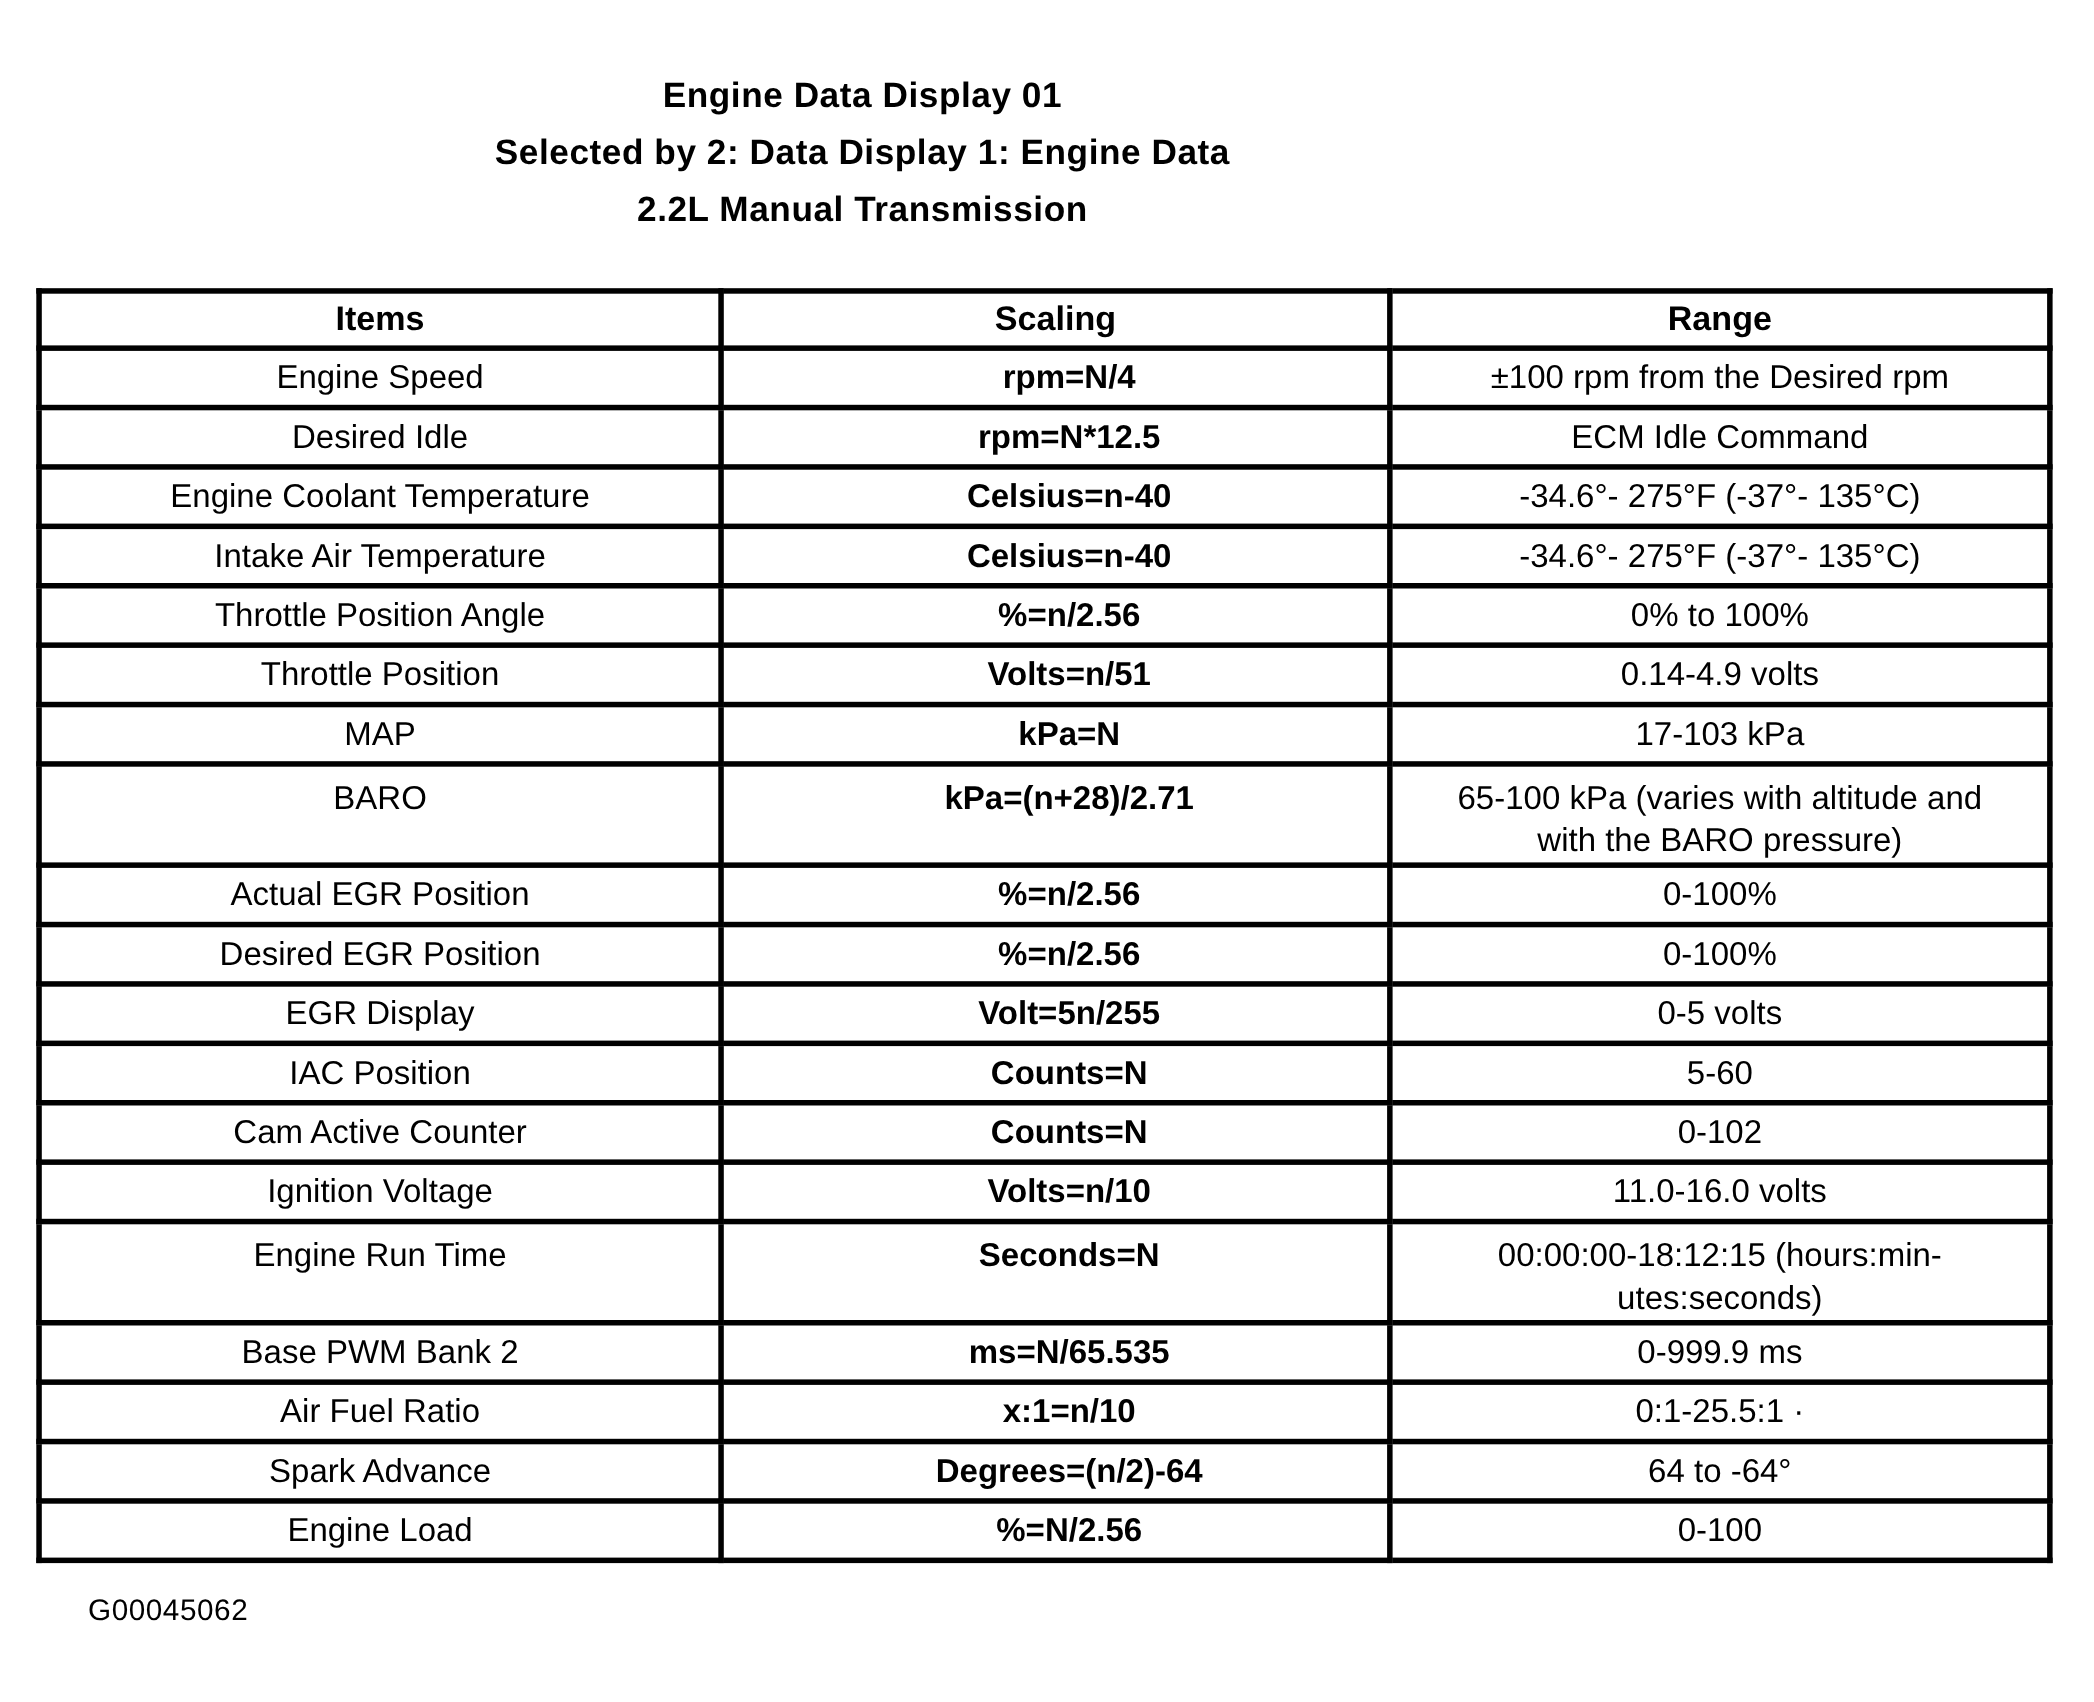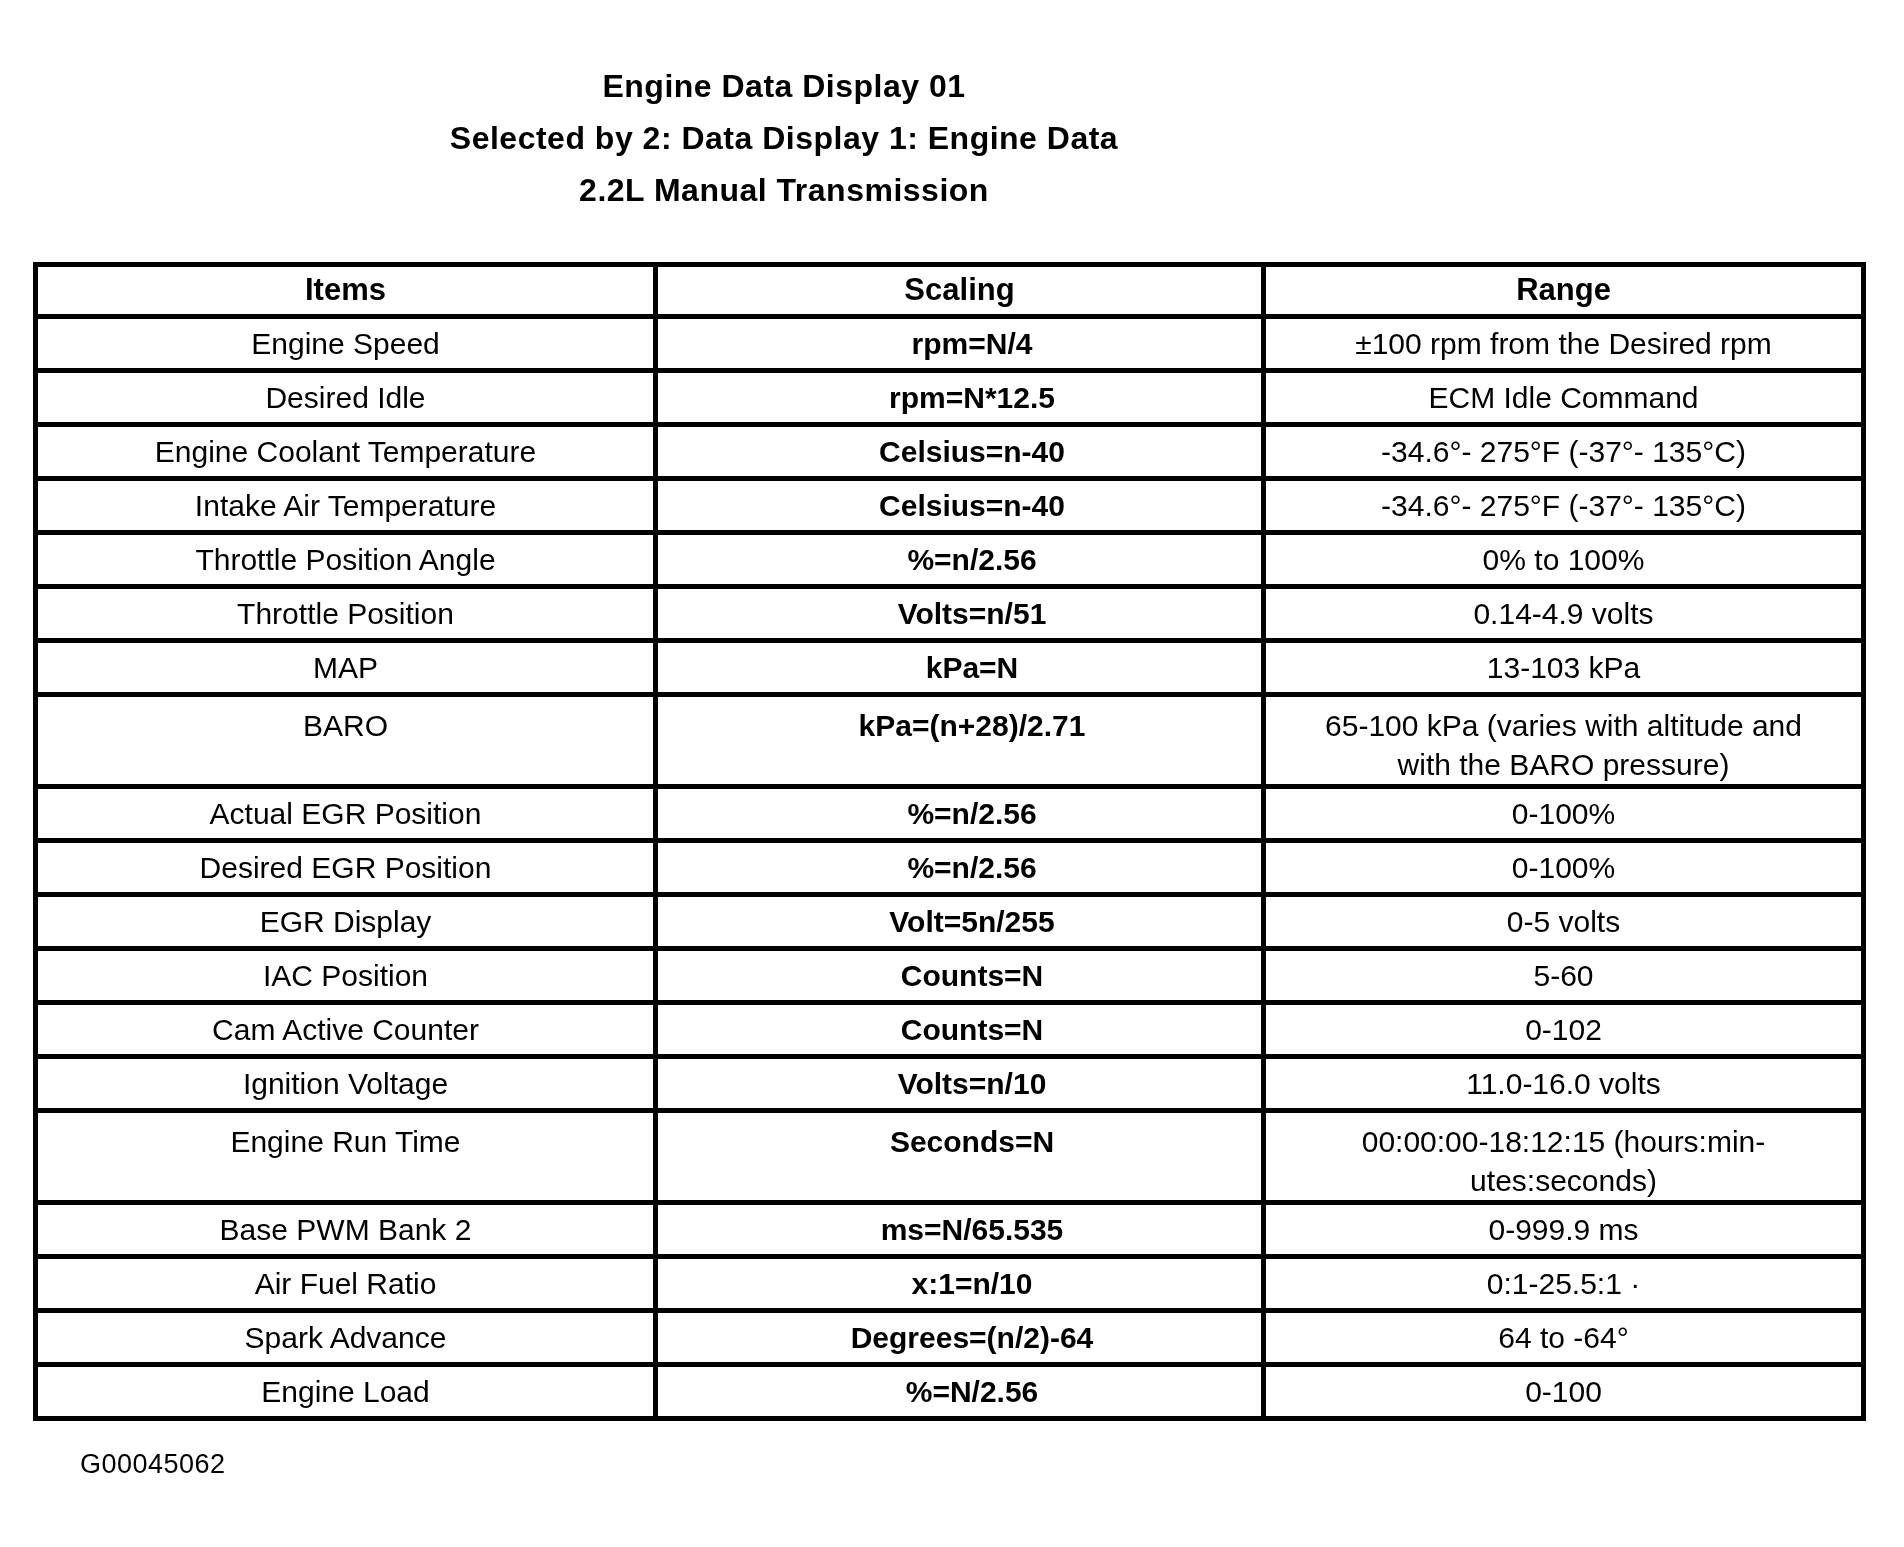--- a/index.html
+++ b/index.html
@@ -122,21 +122,21 @@
         <td class="range">0% to 100%</td>
       </tr>
       <tr class="row">
         <td class="items">Throttle Position</td>
         <td class="scaling">Volts=n/51</td>
         <td class="range">0.14-4.9 volts</td>
       </tr>
       <tr class="row">
         <td class="items">MAP</td>
         <td class="scaling">kPa=N</td>
-        <td class="range">13-103 kPa</td>
+        <td class="range">17-103 kPa</td>
       </tr>
       <tr class="tall">
         <td class="items">BARO</td>
         <td class="scaling">kPa=(n+28)/2.71</td>
         <td class="range">65-100 kPa (varies with altitude and
 with the BARO pressure)</td>
       </tr>
       <tr class="row">
         <td class="items">Actual EGR Position</td>
         <td class="scaling">%=n/2.56</td>

